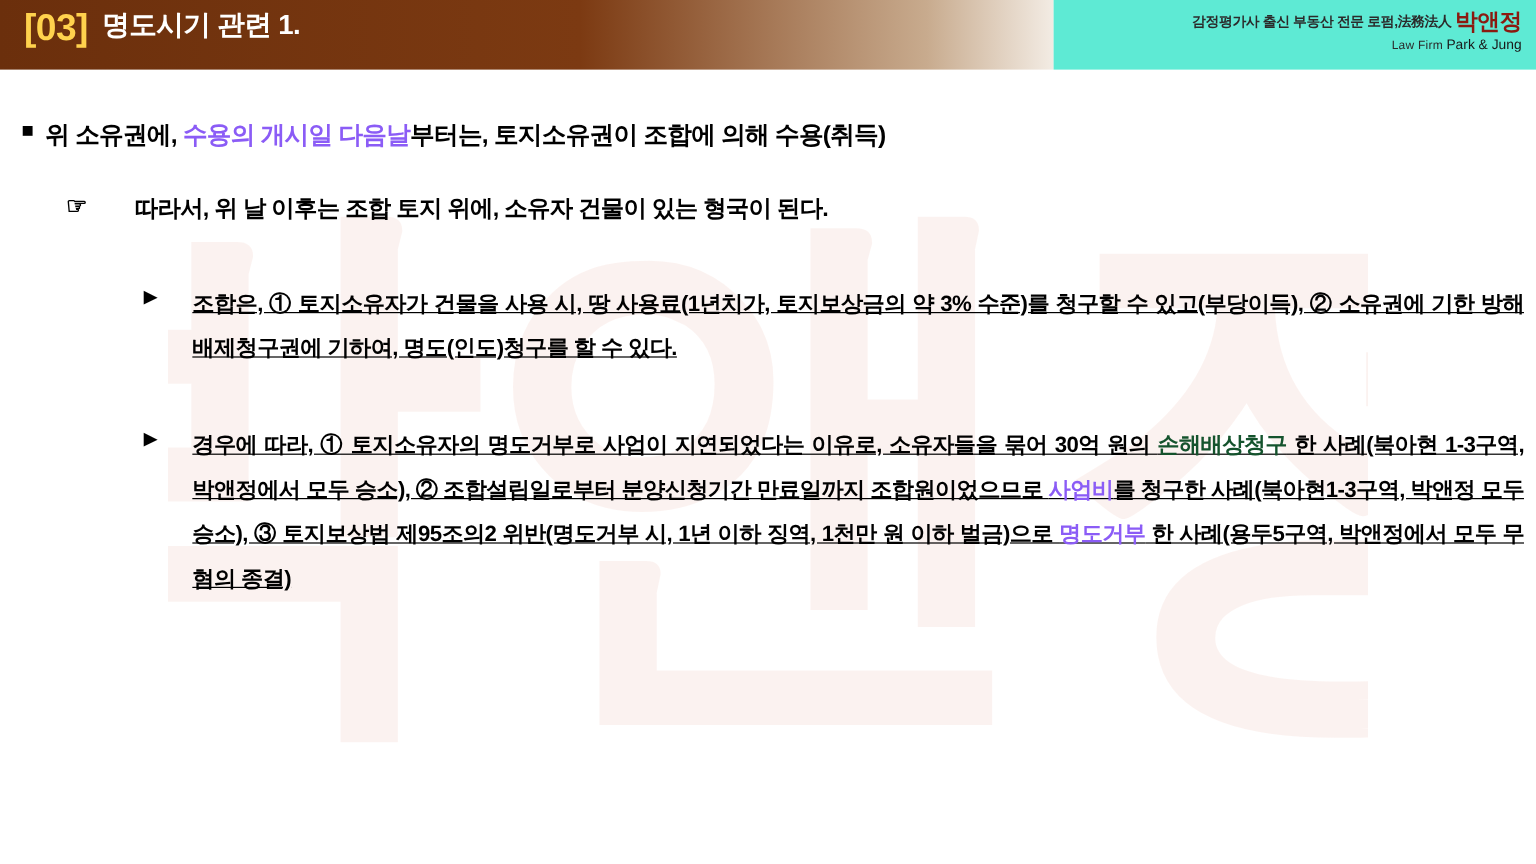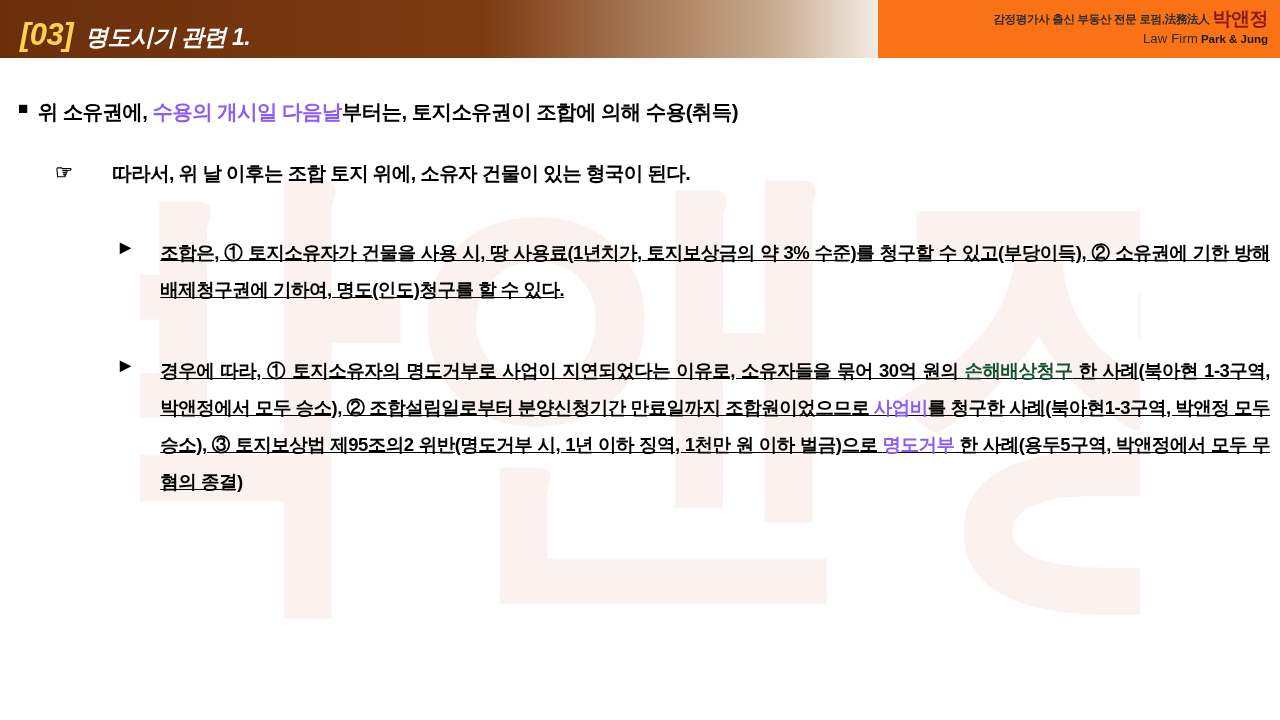--- a/index.html
+++ b/index.html
@@ -41,43 +41,42 @@
     left: 0; top: 0;
     width: 878px;
     height: 58px;
     background: linear-gradient(to right, #6b2f0c 0%, #7c3a12 55%, #c8ab8e 88%, #f3ece4 100%);
   }
   .header-title-wrap {
     position: absolute;
     left: 20px;
     top: 5px;
     display: flex;
-    align-items: flex-end;
+    align-items: flex-start;
     gap: 12px;
     height: 48px;
-    font-style: italic;
   }
   .header-num {
     color: #ffd24d;
     font-size: 31px;
     font-weight: bold;
     letter-spacing: -0.5px;
   }
   .header-title {
     color: #ffffff;
     font-size: 23px;
     font-weight: bold;
     letter-spacing: -0.5px;
   }
   .header-right {
     position: absolute;
     right: 0; top: 0;
     width: 402px;
     height: 58px;
-    background: #f97316;
+    background: #5eead4;
   }
   .logo-block {
     position: absolute;
     right: 12px;
     top: 8px;
     text-align: right;
     line-height: 1.15;
   }
   .logo-line1 {
     font-size: 11.5px;
@@ -93,26 +92,26 @@
     letter-spacing: -0.5px;
     vertical-align: -2px;
     margin-left: 3px;
   }
   .logo-line2 {
     font-size: 10.5px;
     color: #2b2b2b;
     margin-top: 2px;
   }
   .logo-line2 .small-caps {
-    font-size: 13px;
+    font-size: 10px;
     letter-spacing: 0.2px;
     margin-left: 16px;
   }
   .logo-line2 .brand-en {
-    font-weight: bold;
+    font-weight: normal;
     font-size: 11.5px;
     color: #1a1a1a;
   }
 
   
   .content {
     position: absolute;
     left: 0;
     top: 62px;
     width: 1280px;

